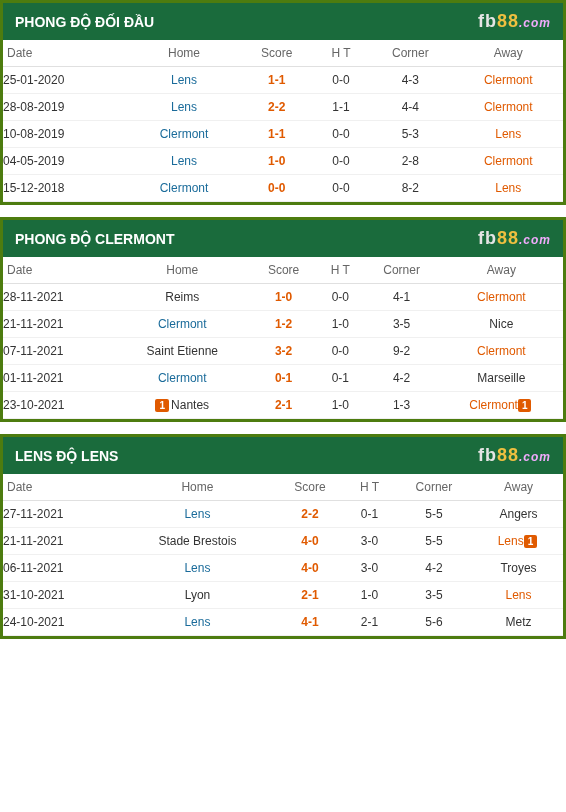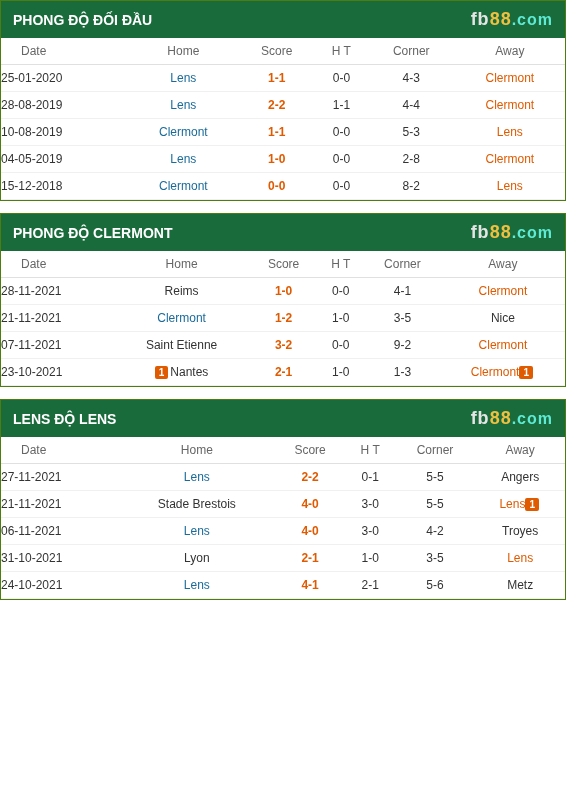--- a/index.html
+++ b/index.html
@@ -28,39 +28,40 @@
       letter-spacing: 1px;
     }
     .logo-text span.fb {
       color: #e5e5e5;
       margin-left: 27px;
     }
     .logo-text span.num {
       color: #f0c040;
     }
     .logo-dot {
-      color: #5eead4;
-      font-size: 16px;
+      color: #f0abfc;
+      font-size: 12px;
+      font-style: italic;
     }
 
     table {
       width: 100%;
       border-collapse: collapse;
     }
 
     thead tr th {
       color: #666;
       font-weight: normal;
       padding: 6px 4px;
       text-align: center;
       border-bottom: 1px solid #e0e0e0;
     }
     thead tr th:first-child {
       text-align: left;
-      padding-left: 20px;
+      padding-left: 4px;
       margin-left: 46px;
     }
 
     tbody tr {
       border-bottom: 1px solid #f0f0f0;
     }
     tbody tr td {
       padding: 6px 4px;
       text-align: center;
       color: #333;
@@ -84,21 +85,21 @@
       background: #e05a00;
       color: #fff;
       font-size: 10px;
       font-weight: bold;
       padding: 1px 4px;
       border-radius: 2px;
       margin-right: 2px;
     }
     .section-block {
       margin-bottom: 12px;
-      border: 1px solid #4d7c0f;
+      border: 3px solid #4d7c0f;
     }
     .section-block:last-child {
       margin-bottom: 0;
     }
   </style>
 </head>
 <body>
 
 <div id="app">
     <div class="section-block">
@@ -228,20 +229,32 @@
           Saint Etienne
         </td>
         <td class="score-draw">3-2</td>
         <td>0-0</td>
         <td>9-2</td>
         <td class="team-away">
           Clermont
         </td>
       </tr>
           <tr>
+        <td>01-11-2021</td>
+        <td class="team-home">
+          Clermont
+        </td>
+        <td class="score-draw">0-1</td>
+        <td>0-1</td>
+        <td>4-2</td>
+        <td class="">
+          Marseille
+        </td>
+      </tr>
+          <tr>
         <td>23-10-2021</td>
         <td class="">
           <span class="badge">1</span>Nantes
         </td>
         <td class="score-draw">2-1</td>
         <td>1-0</td>
         <td>1-3</td>
         <td class="team-away">
           Clermont<span class="badge">1</span>
         </td>

